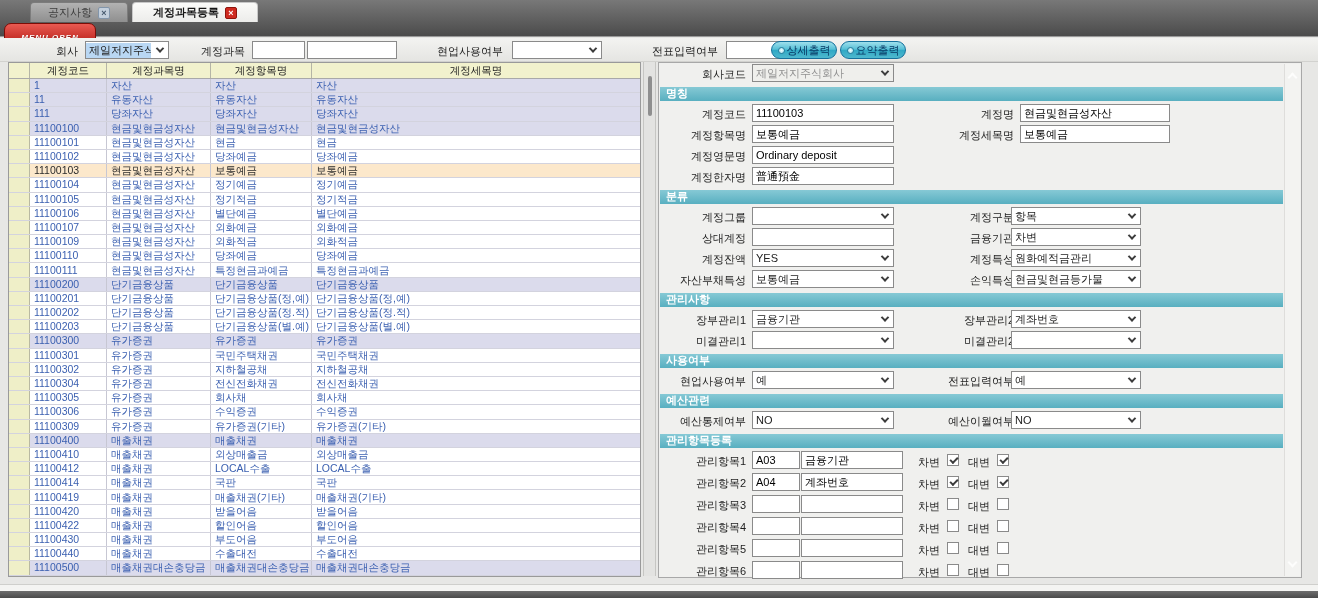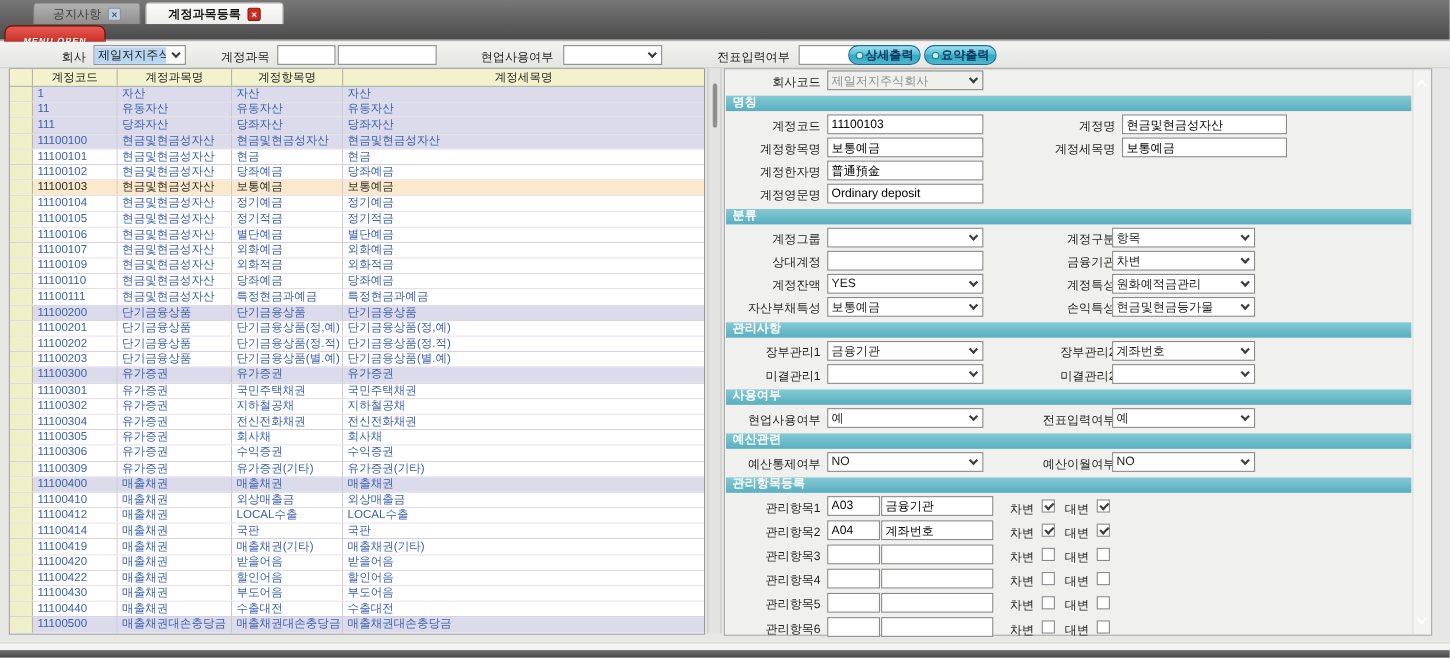--- a/index.html
+++ b/index.html
@@ -54,21 +54,21 @@
   .fsel { display:flex; align-items:center; }
   .fsel-val { flex:1; padding-left:3px; overflow:hidden; white-space:nowrap; }
   .fsel-val.hl { background:#b9d7f3; }
   .chev-wrap { width:17px; height:100%; display:flex; align-items:center; justify-content:center; flex:none; }
   .chev { width:6px; height:6px; border-right:2px solid #3c3c3c; border-bottom:2px solid #3c3c3c; transform:rotate(45deg) translate(-1px,-1px); }
   .fin { padding:0 3px; font-size:11px; font-family:inherit; }
   .cybtn {
     position:absolute; top:3px; height:18px; width:66px;
     background:linear-gradient(#9fe0ec 0%,#57c0d6 45%,#31a9c5 52%,#4eb8ce 100%);
     border:1px solid #15719c; border-radius:9px;
-    color:#05335f; font-weight:bold; font-size:11px;
+    color:#05335f; font-weight:normal; font-size:11px;
     display:flex; align-items:center; justify-content:center; gap:2px; cursor:pointer;
   }
   .btn-dot { width:7px; height:7px; border-radius:50%; background:radial-gradient(#f4fdff,#8fd8e8); border:1px solid #2a7d9c; flex:none; }
 
   
   .acct-table {
     position:absolute; left:8px; top:62px; width:633px;
     background:#fff; border:1px solid #9a9a9a;
   }
   .thead { display:flex; height:16px; background:#f2f2cd; border-bottom:1px solid #a9a9a9; font-size:10.5px; }
@@ -482,26 +482,26 @@
         <span class="lab col2">계정명</span>
         <input class="tin col2" value="현금및현금성자산" style="">
       </div>
       <div class="frow">
         <span class="lab col1">계정항목명</span>
         <input class="tin col1" value="보통예금" style="">
         <span class="lab col2">계정세목명</span>
         <input class="tin col2" value="보통예금" style="">
       </div>
       <div class="frow">
+        <span class="lab col1">계정영문명</span>
+        <input class="tin col1" value="Ordinary deposit" style="">
+      </div>
+      <div class="frow">
         <span class="lab col1">계정한자명</span>
         <input class="tin col1" value="普通預金" style="">
-      </div>
-      <div class="frow">
-        <span class="lab col1">계정영문명</span>
-        <input class="tin col1" value="Ordinary deposit" style="">
       </div>
       <div class="sec-bar">분류</div>
       <div class="frow">
         <span class="lab col1">계정그룹</span>
         <div class="tsel col1">
           <span class="tsel-val"></span>
           <span class="chev-wrap">
             <span class="chev"></span>
           </span>
         </div>

